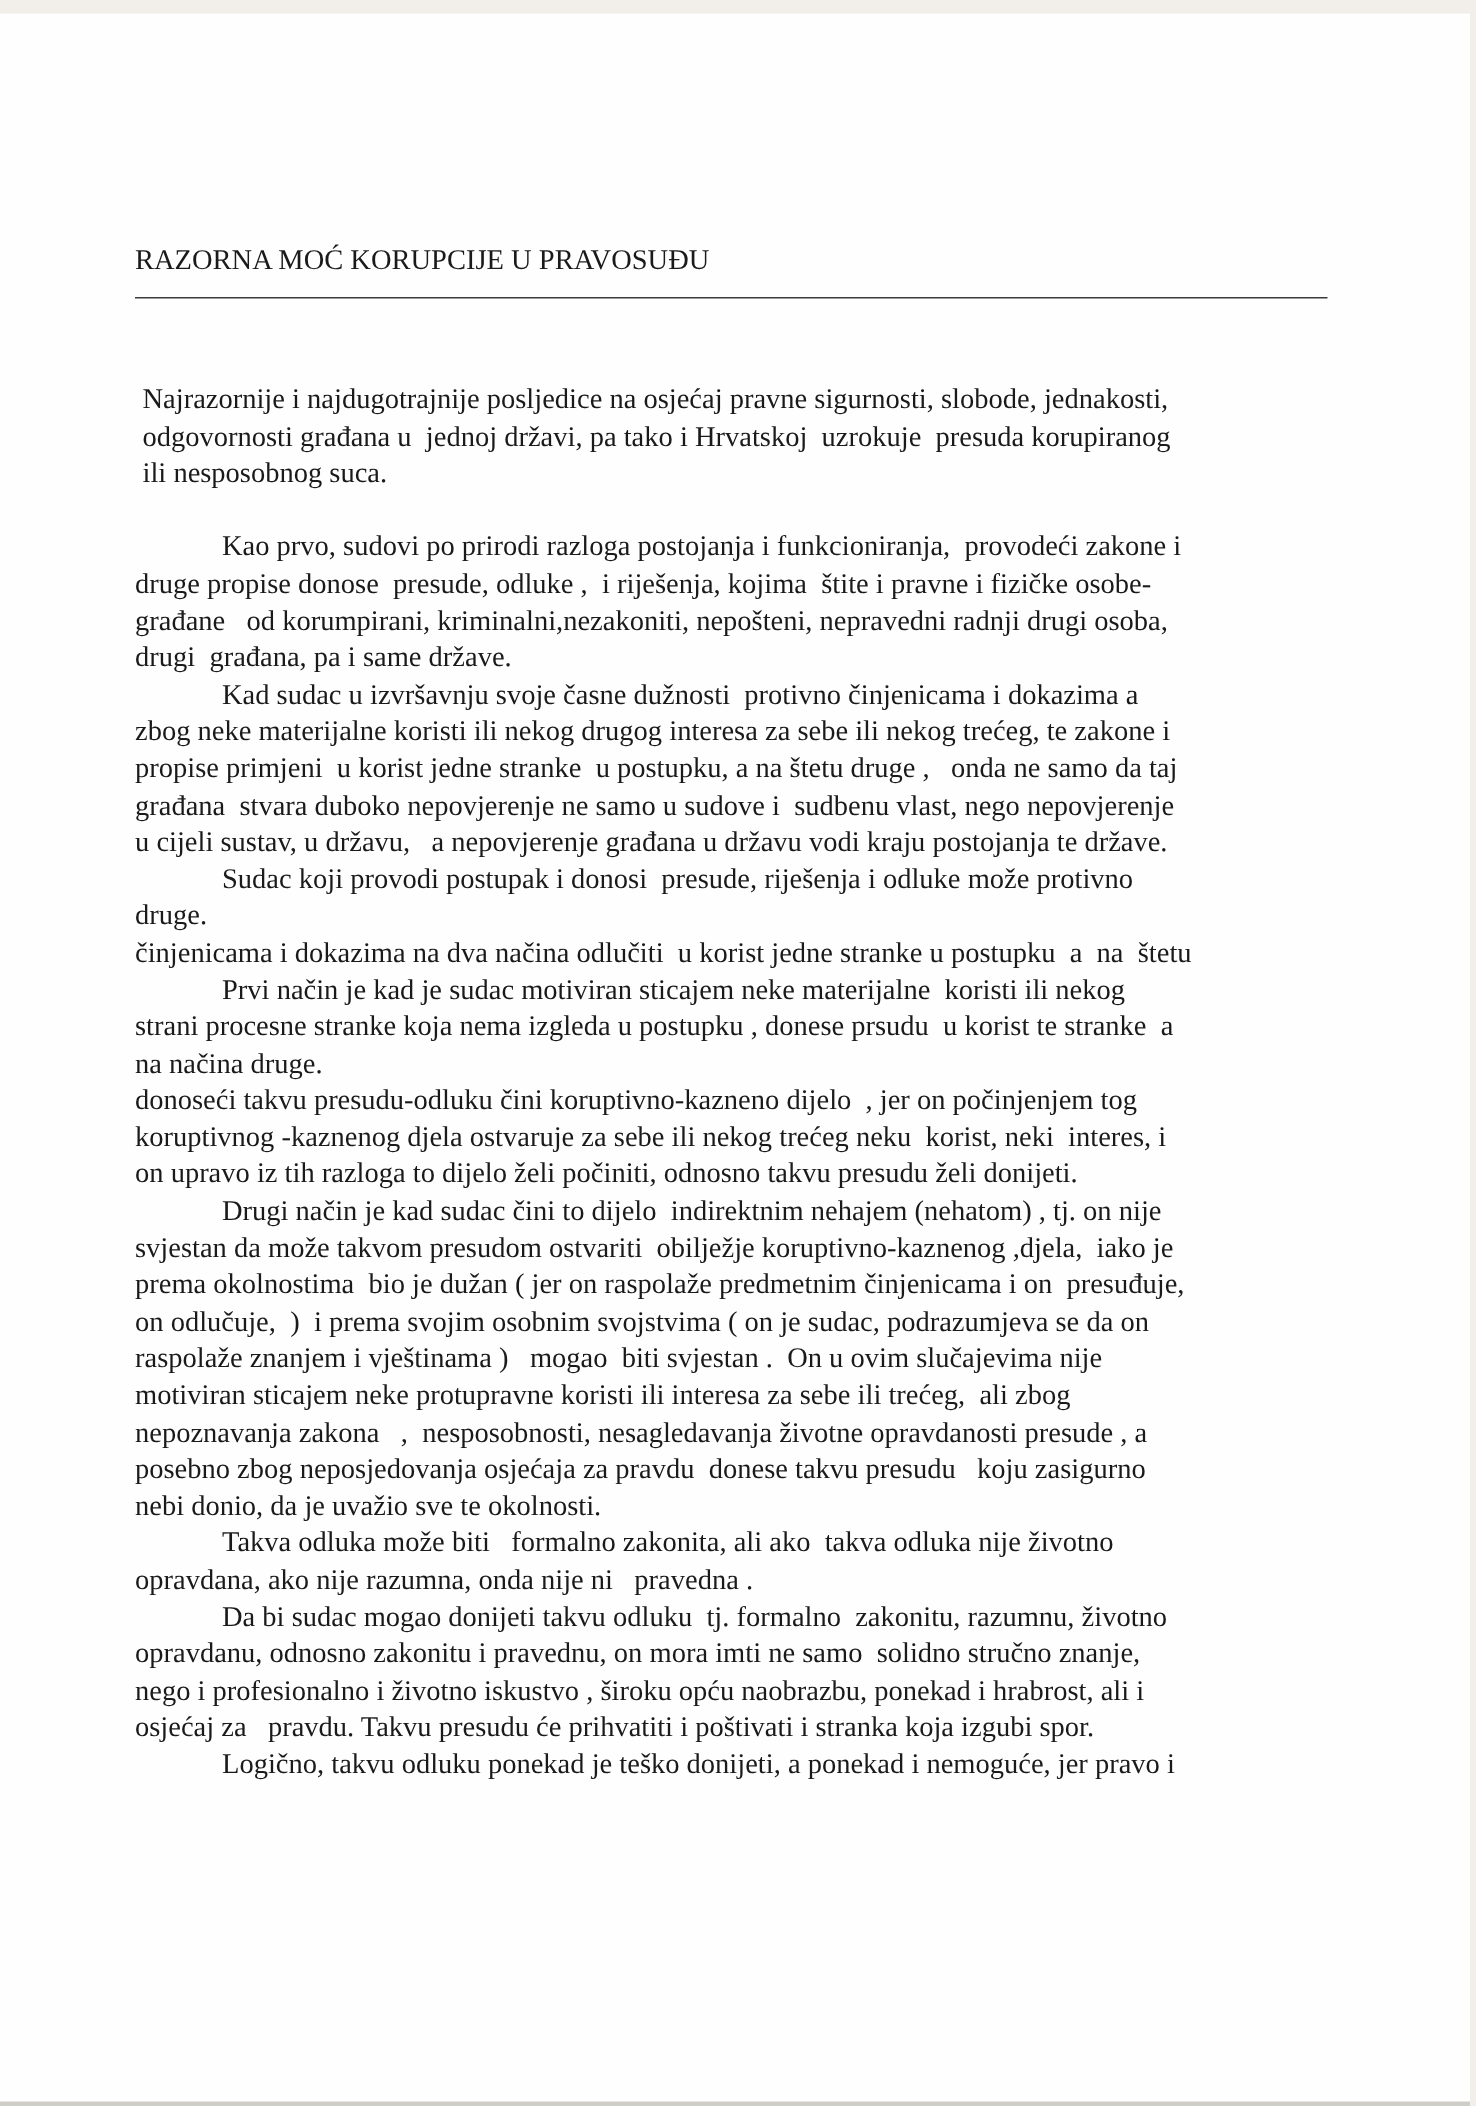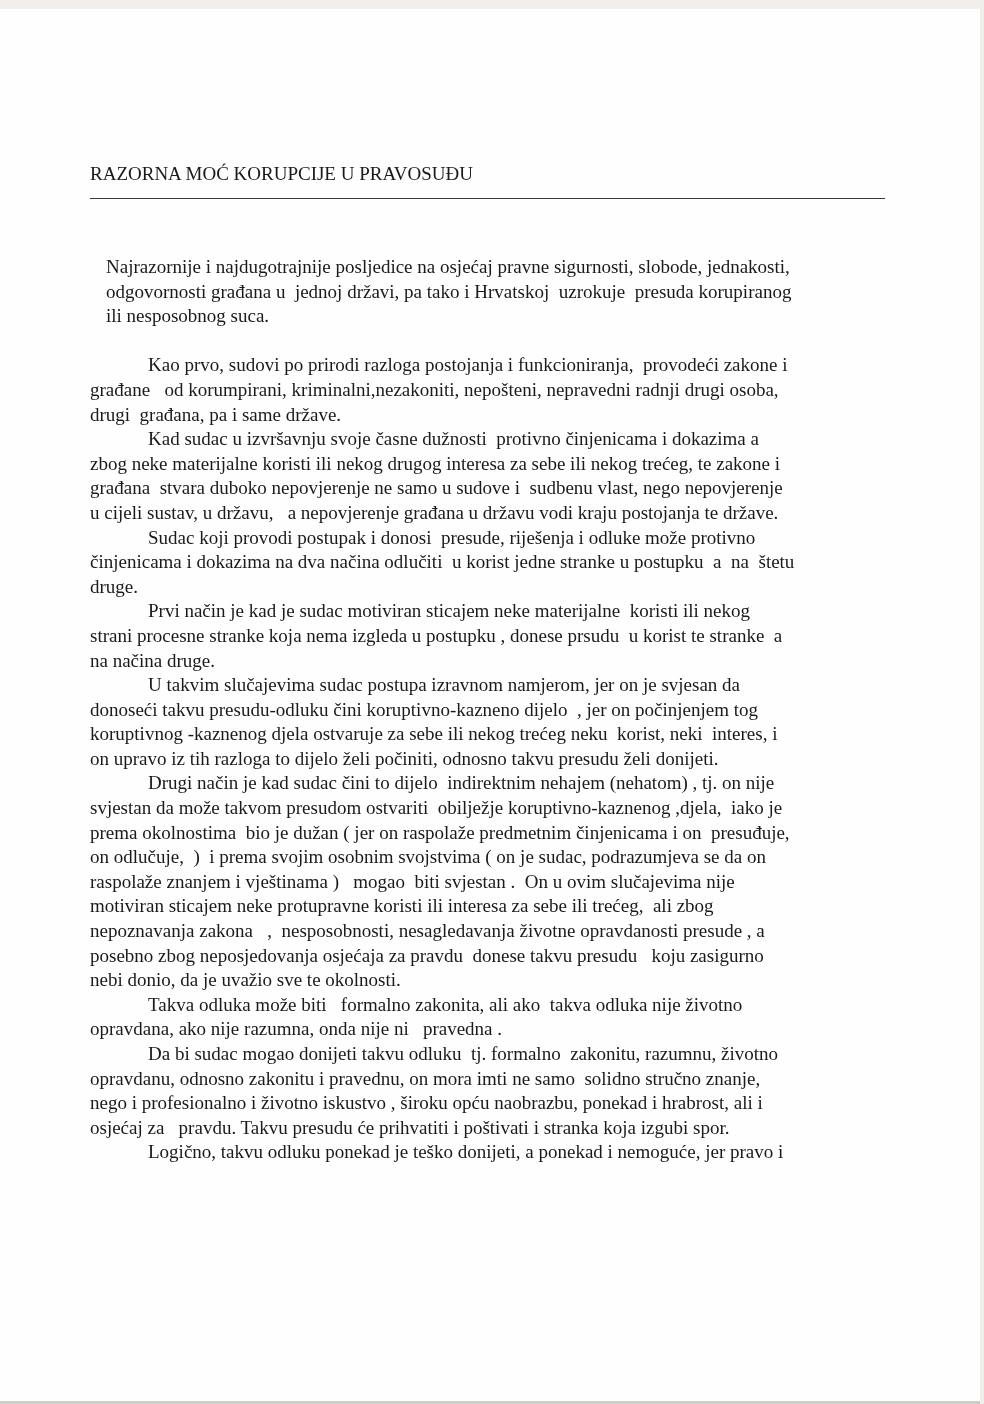--- a/index.html
+++ b/index.html
@@ -42,21 +42,21 @@
       line-height: 28px;
       letter-spacing: 0px;
     }
     .rule {
       height: 0;
       border-top: 1.5px solid #3a3a3a;
       width: 795px;
       margin-top: 10px;
     }
     .lead {
-      margin: 56px 0 0 16px;
+      margin: 56px 0 0 5px;
     }
     .gap {
       height: 24.6px;
     }
     .line {
       display: block;
       white-space: pre;
     }
     .line.indent {
       padding-left: 58px;
@@ -75,45 +75,46 @@
       <div class="lead">
         <span class="line">Najrazornije i najdugotrajnije posljedice na osjećaj pravne sigurnosti, slobode, jednakosti,</span>
         <span class="line">odgovornosti građana u  jednoj državi, pa tako i Hrvatskoj  uzrokuje  presuda korupiranog</span>
         <span class="line">ili nesposobnog suca.</span>
       </div>
 
       <div class="gap"></div>
 
       <div class="para">
         <span class="line indent">Kao prvo, sudovi po prirodi razloga postojanja i funkcioniranja,  provodeći zakone i</span>
+        <span class="line">druge propise donose  presude, odluke ,  i riješenja, kojima  štite i pravne i fizičke osobe-</span>
         <span class="line">građane   od korumpirani, kriminalni,nezakoniti, nepošteni, nepravedni radnji drugi osoba,</span>
         <span class="line">drugi  građana, pa i same države.</span>
       </div>
 
       <div class="para">
         <span class="line indent">Kad sudac u izvršavnju svoje časne dužnosti  protivno činjenicama i dokazima a</span>
         <span class="line">zbog neke materijalne koristi ili nekog drugog interesa za sebe ili nekog trećeg, te zakone i</span>
+        <span class="line">propise primjeni  u korist jedne stranke  u postupku, a na štetu druge ,   onda ne samo da taj</span>
         <span class="line">građana  stvara duboko nepovjerenje ne samo u sudove i  sudbenu vlast, nego nepovjerenje</span>
         <span class="line">u cijeli sustav, u državu,   a nepovjerenje građana u državu vodi kraju postojanja te države.</span>
       </div>
 
       <div class="para">
         <span class="line indent">Sudac koji provodi postupak i donosi  presude, riješenja i odluke može protivno</span>
+        <span class="line">druge.</span>
         <span class="line">činjenicama i dokazima na dva načina odlučiti  u korist jedne stranke u postupku  a  na  štetu</span>
-        <span class="line">druge.</span>
       </div>
 
       <div class="para">
         <span class="line indent">Prvi način je kad je sudac motiviran sticajem neke materijalne  koristi ili nekog</span>
         <span class="line">strani procesne stranke koja nema izgleda u postupku , donese prsudu  u korist te stranke  a</span>
         <span class="line">na načina druge.</span>
       </div>
 
       <div class="para">
-        <span class="line indent">U takvim slučajevima sudac postupa izravnom namjerom, jer on je svjesan da</span>
         <span class="line">donoseći takvu presudu-odluku čini koruptivno-kazneno dijelo  , jer on počinjenjem tog</span>
         <span class="line">koruptivnog -kaznenog djela ostvaruje za sebe ili nekog trećeg neku  korist, neki  interes, i</span>
         <span class="line">on upravo iz tih razloga to dijelo želi počiniti, odnosno takvu presudu želi donijeti.</span>
       </div>
 
       <div class="para">
         <span class="line indent">Drugi način je kad sudac čini to dijelo  indirektnim nehajem (nehatom) , tj. on nije</span>
         <span class="line">svjestan da može takvom presudom ostvariti  obilježje koruptivno-kaznenog ,djela,  iako je</span>
         <span class="line">prema okolnostima  bio je dužan ( jer on raspolaže predmetnim činjenicama i on  presuđuje,</span>
         <span class="line">on odlučuje,  )  i prema svojim osobnim svojstvima ( on je sudac, podrazumjeva se da on</span>

